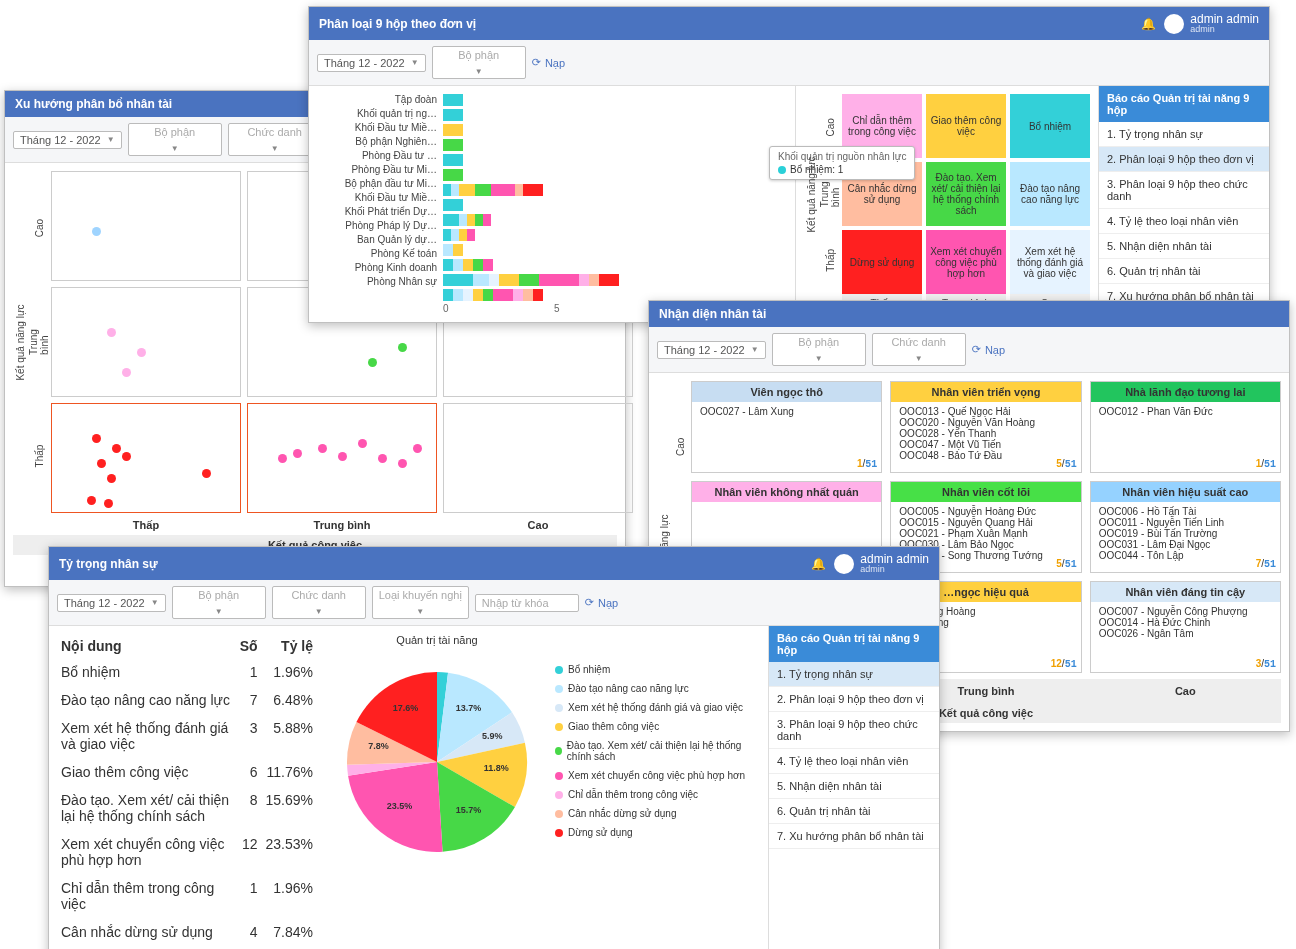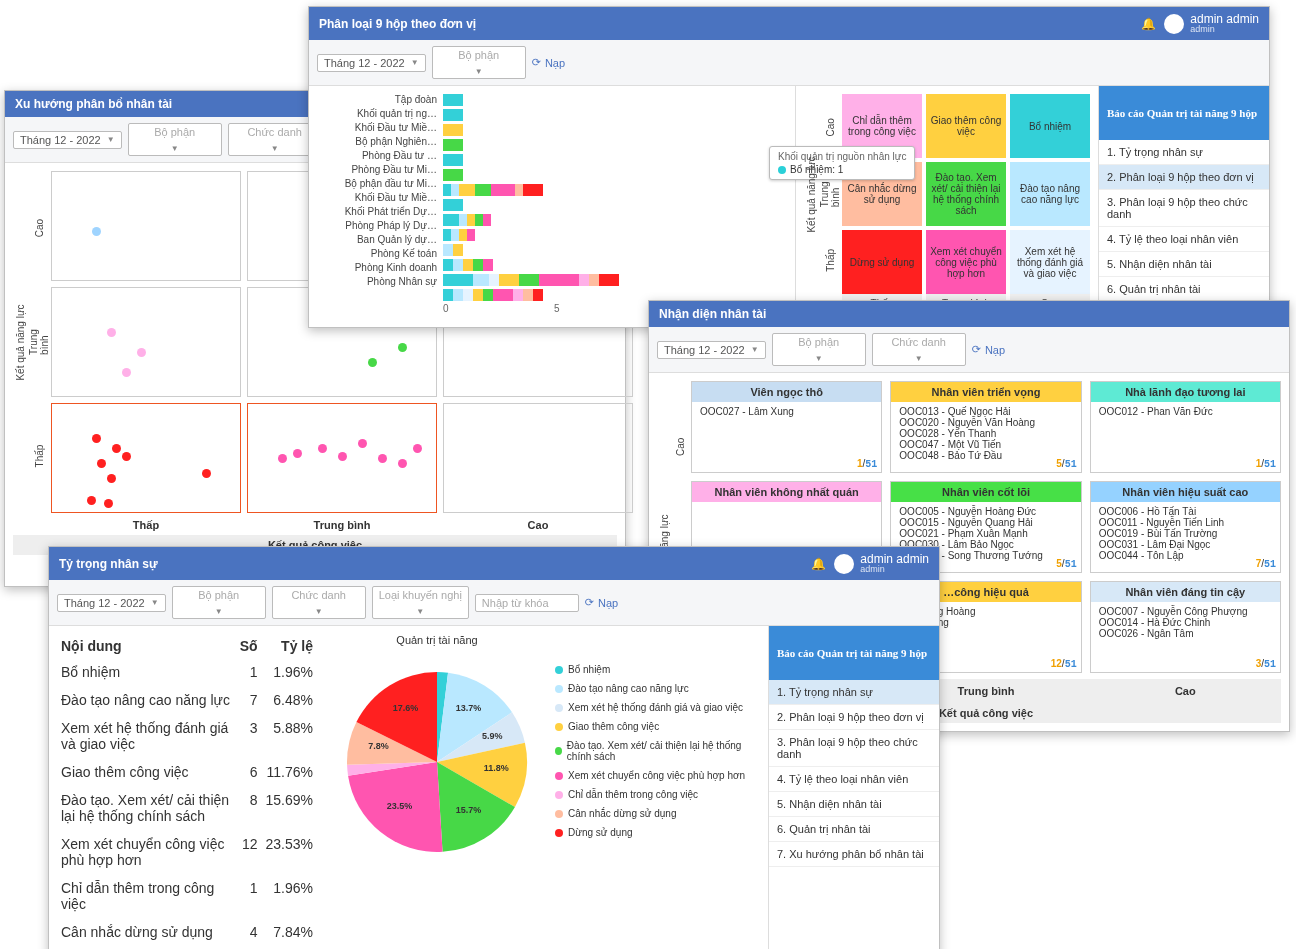--- a/index.html
+++ b/index.html
@@ -13,21 +13,21 @@
 .toolbar { background:#f5f6f8; border-bottom:1px solid #ddd; padding:6px 8px; display:flex; gap:6px; align-items:center; }
 .sel { display:inline-flex; align-items:center; border:1px solid #bbb; background:#fff; padding:2px 6px; border-radius:2px; font-size:11px; color:#555; min-width:80px; justify-content:space-between; gap:6px; }
 .sel .caret { font-size:8px; color:#888; }
 .sel.ph { color:#aaa;flex-direction:column; }
 .txtinput { border:1px solid #bbb; background:#fff; padding:2px 6px; border-radius:2px; font-size:11px; color:#aaa; min-width:90px; }
 .reload { display:inline-flex; align-items:center; gap:4px; color:#4a73c0; font-size:11px; cursor:pointer; }
 .reload .ic { color:#4a73c0; }
 .body-area { display:flex; }
 .content { flex:1; padding:8px; }
 .side-report { width:170px; border-left:1px solid #ddd; }
-.side-report .hdr { background:#3a8bd8; color:#fff; padding:21px 8px; font-size:11px; font-weight:bold;font-family:Liberation Serif, serif; }
+.side-report .hdr { background:#3a8bd8; color:#fff; padding:6px 8px; font-size:11px; font-weight:bold; }
 .side-report .item { padding:6px 8px; font-size:11px; color:#333; border-bottom:1px solid #eee; cursor:pointer; }
 .side-report .item.active { background:#d7e8f7; }
 
 
 .nine-wrap { display:flex; }
 .axisY { display:flex; flex-direction:column; justify-content:center; align-items:center; width:14px; }
 .axisY .lbl { transform:rotate(-90deg); white-space:nowrap; font-size:10px; color:#444; }
 .axisYticks { display:flex; flex-direction:column; width:24px; }
 .axisYticks .t { flex:1; display:flex; align-items:center; justify-content:center; transform:rotate(-90deg); font-size:10px; color:#444; }
 .nine-grid { display:grid; grid-template-columns:repeat(3,80px); grid-template-rows:repeat(3,64px); gap:4px; }
@@ -411,21 +411,21 @@
                 <div class="tb">
                   <div>OOC013 - Quế Ngọc Hải</div>
                   <div>OOC020 - Nguyễn Văn Hoàng</div>
                   <div>OOC028 - Yến Thanh</div>
                   <div>OOC047 - Một Vũ Tiến</div>
                   <div>OOC048 - Bảo Tứ Đầu</div>
                   <div class="ct"><span class="n1">5</span>/<span class="n2">51</span></div>
                 </div>
               </div>
               <div class="talent-cell">
-                <div class="th" style="background: #5eead4;">Nhà lãnh đạo tương lai</div>
+                <div class="th" style="background: #22c55e;">Nhà lãnh đạo tương lai</div>
                 <div class="tb">
                   <div>OOC012 - Phan Văn Đức</div>
                   <div class="ct"><span class="n1">1</span>/<span class="n2">51</span></div>
                 </div>
               </div>
               <div class="talent-cell">
                 <div class="th" style="background: rgb(255, 176, 232);">Nhân viên không nhất quán</div>
               </div>
               <div class="talent-cell">
                 <div class="th" style="background: rgb(71, 224, 71);">Nhân viên cốt lõi</div>
@@ -443,21 +443,21 @@
                 <div class="tb">
                   <div>OOC006 - Hồ Tấn Tài</div>
                   <div>OOC011 - Nguyễn Tiến Linh</div>
                   <div>OOC019 - Bùi Tấn Trường</div>
                   <div>OOC031 - Lâm Đại Ngọc</div>
                   <div>OOC044 - Tôn Lập</div>
                   <div class="ct"><span class="n1">7</span>/<span class="n2">51</span></div>
                 </div>
               </div>
               <div class="talent-cell" style="grid-column: 2;">
-                <div class="th" style="background: rgb(255, 208, 64);">…công hiệu quả</div>
+                <div class="th" style="background: rgb(255, 208, 64);">…ngọc hiệu quả</div>
                 <div class="tb">
                   <div>…n Trọng Hoàng</div>
                   <div>…nh Trọng</div>
                   <div>…nh Đại</div>
                   <div>…nh</div>
                   <div class="ct"><span class="n1">12</span>/<span class="n2">51</span></div>
                 </div>
               </div>
               <div class="talent-cell">
                 <div class="th" style="background: rgb(215, 232, 247);">Nhân viên đáng tin cậy</div>

